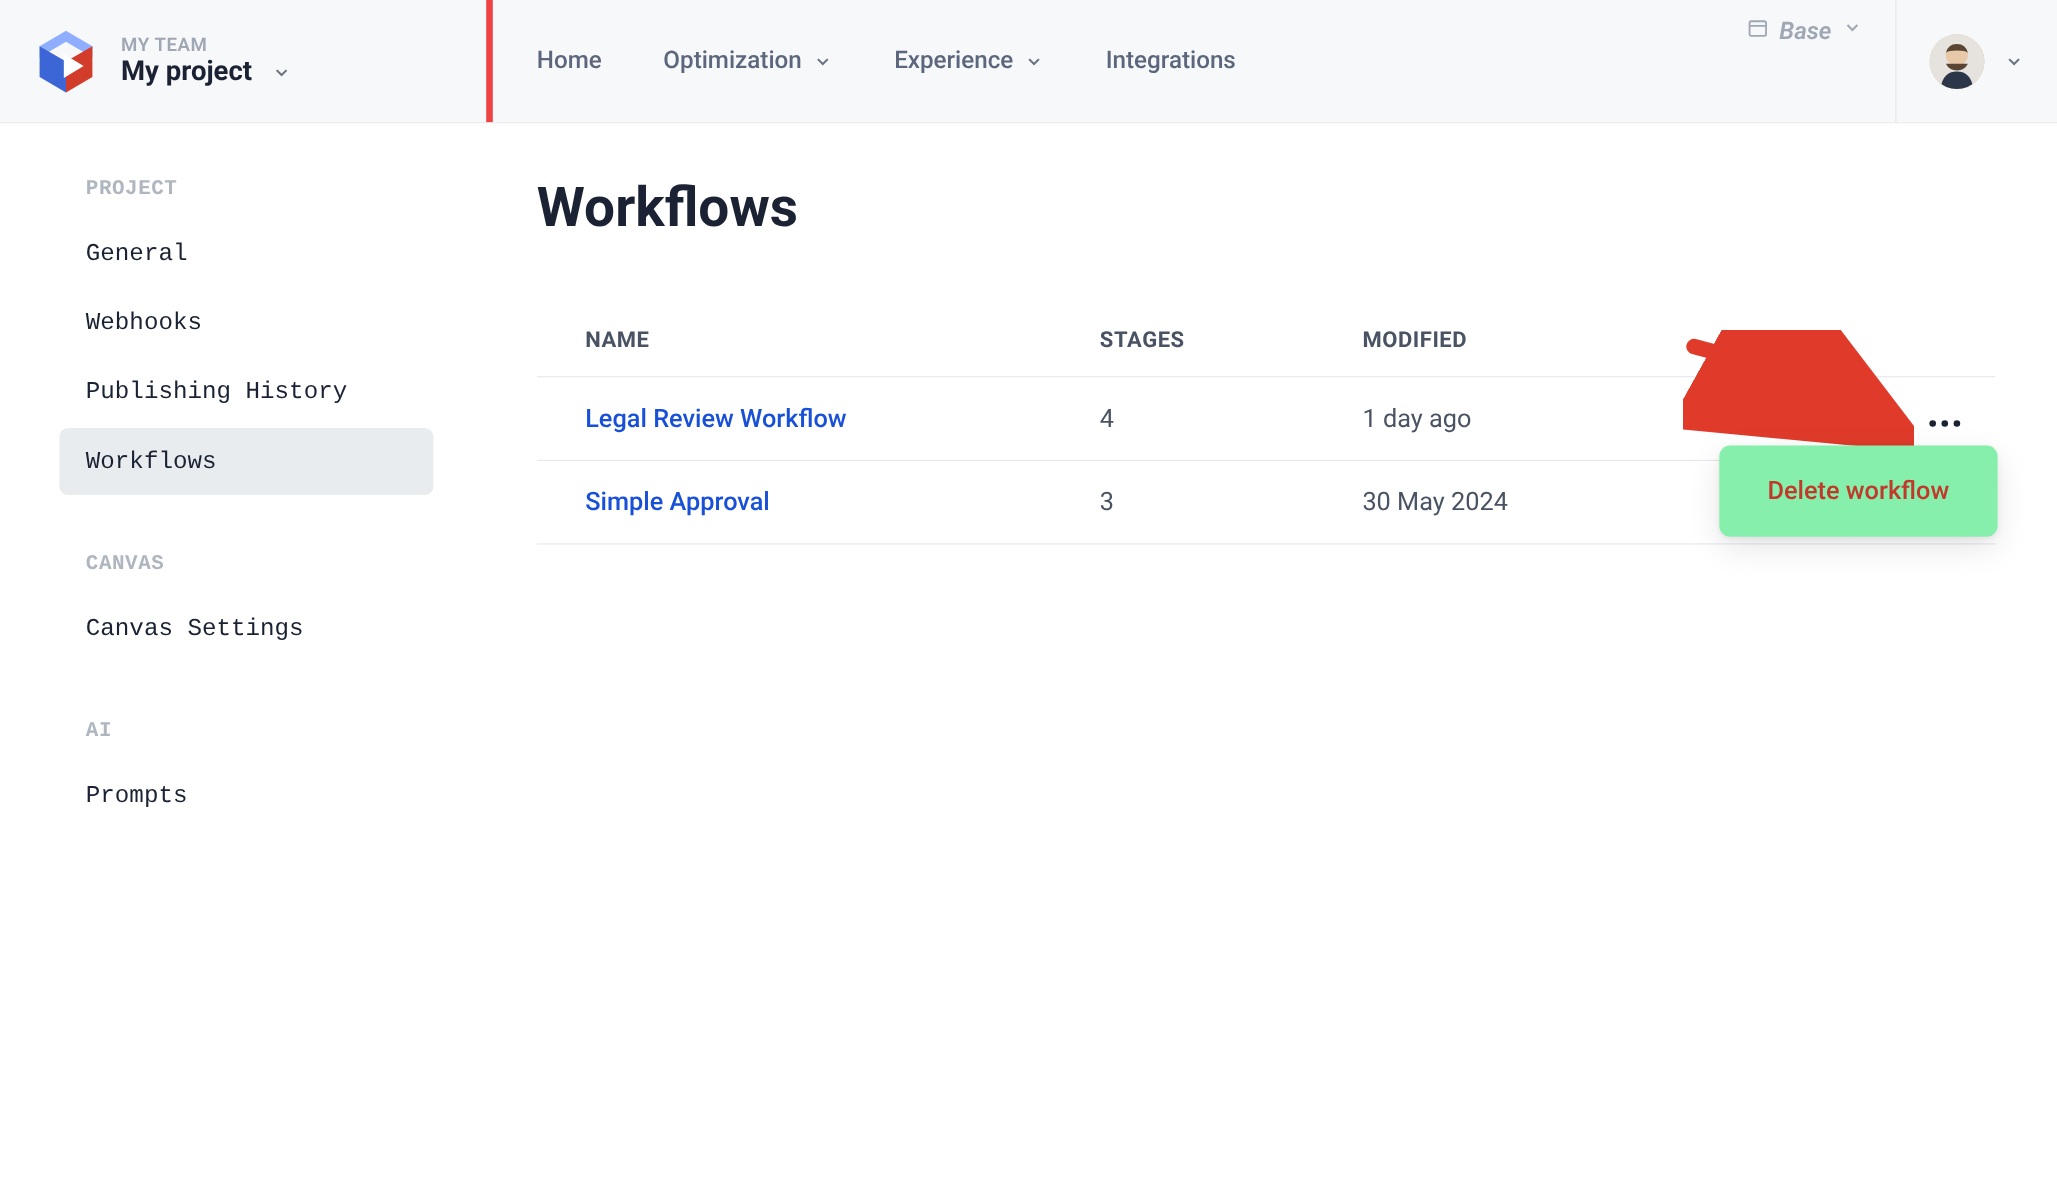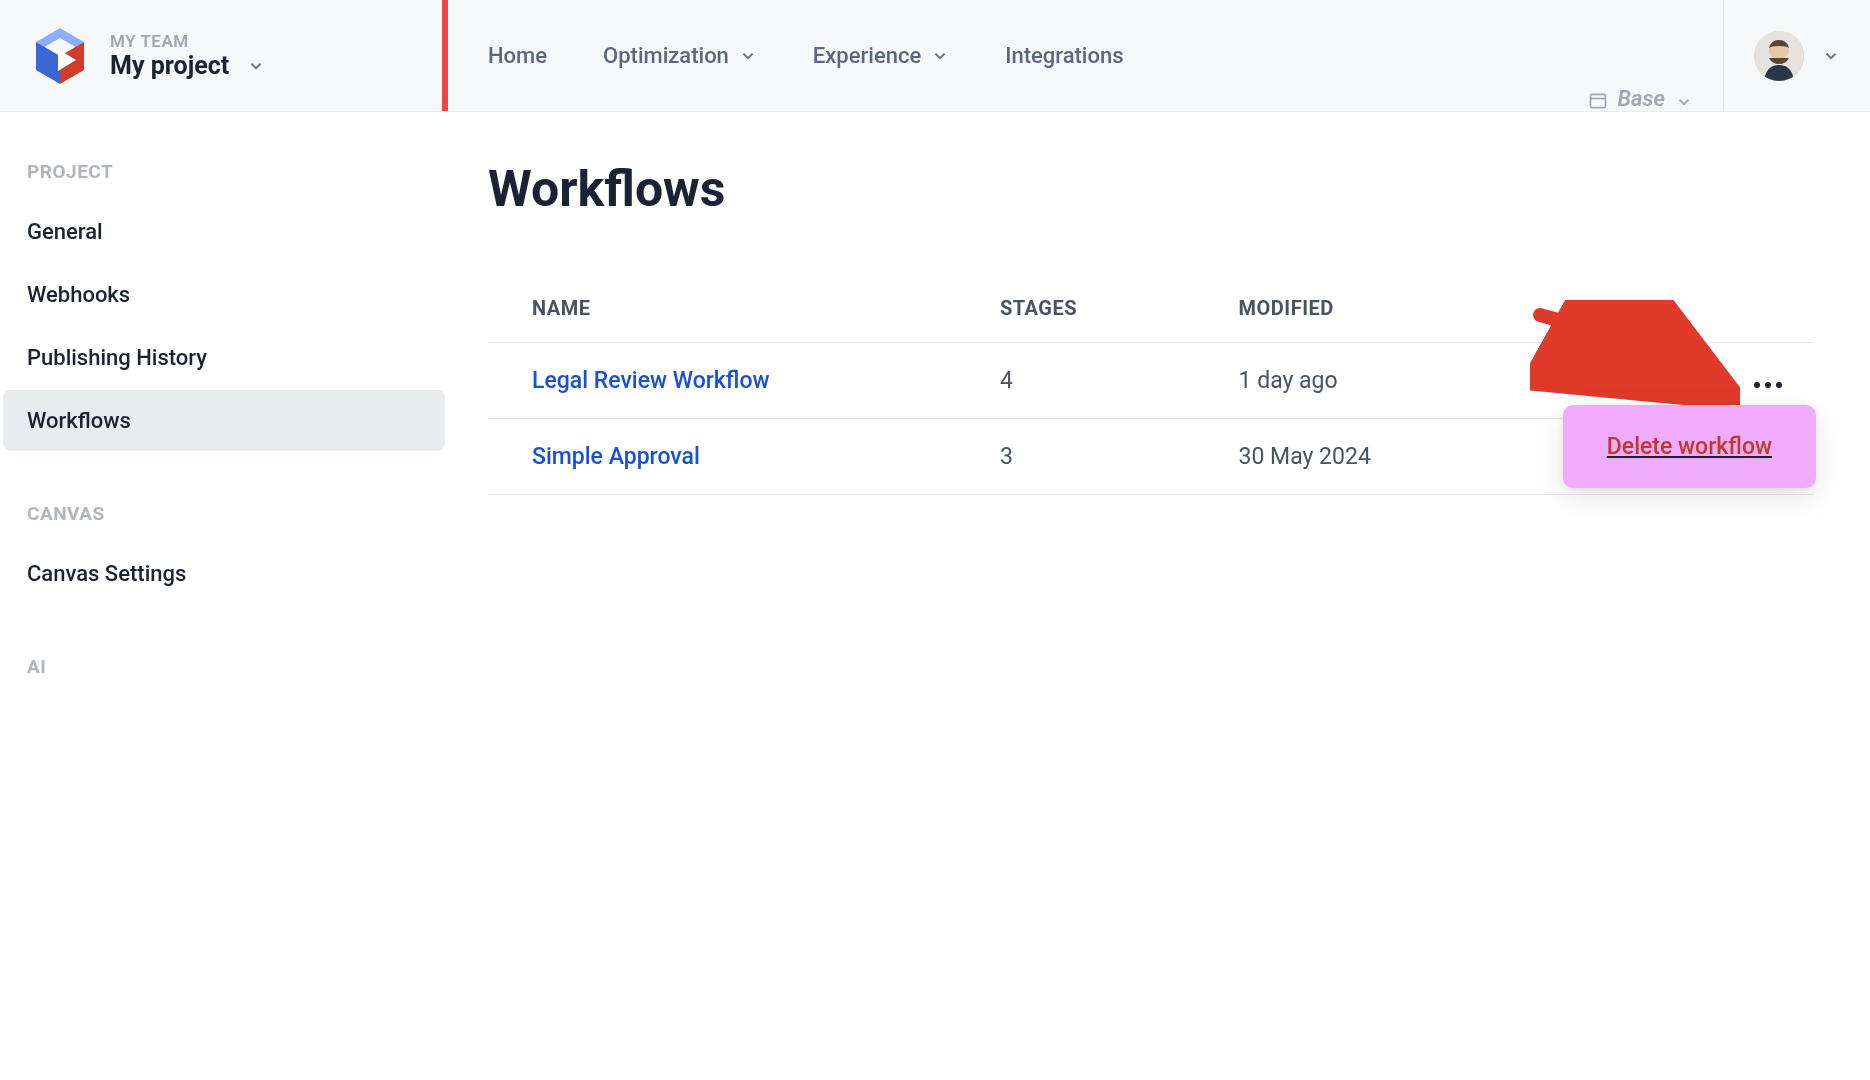--- a/index.html
+++ b/index.html
@@ -14,31 +14,31 @@
     .project-row { display: flex; align-items: center; gap: 18px; cursor: pointer; }
     .project-name { font-size: 25px; font-weight: 700; color: #1a2233; }
     .chevron { width: 18px; height: 18px; fill: none; stroke: #6b7280; stroke-width: 2.5; }
 
     .topnav { display: flex; align-items: center; height: 100%; padding: 0 12px; }
     .nav-item { display: flex; align-items: center; gap: 10px; padding: 0 28px; height: 100%; font-size: 22px; font-weight: 500; color: #5c677d; cursor: pointer; position: relative; }
     .nav-item.active { color: #1a2233; }
     .nav-item.active::after { content: ""; position: absolute; left: 4px; right: 4px; bottom: 0; height: 5px; background: #5b4bff; }
 
     .header-right { margin-left: auto; display: flex; align-items: center; height: 100%; }
-    .base-switch { display: flex; align-items: flex-end; gap: 10px; padding: 0 30px; height: 100%; cursor: pointer; }
+    .base-switch { display: flex; align-items: flex-start; gap: 10px; padding: 16px 30px; height: 100%; cursor: pointer; }
     .base-label { font-size: 22px; font-style: italic; font-weight: 600; color: #a0a7b4; }
     .panel-icon { width: 20px; height: 20px; }
     .account { display: flex; align-items: center; gap: 18px; padding: 0 30px; height: 100%; border-left: 1px solid #e5e7eb; cursor: pointer; }
     .avatar { width: 50px; height: 50px; border-radius: 50%; background: linear-gradient(135deg, #e8d9c5 40%, #cdb79e 60%); display: flex; align-items: center; justify-content: center; overflow: hidden; }
     .avatar svg { width: 50px; height: 50px; }
 
     
     .layout { display: flex; }
 
-    .sidebar { width: 448px; padding: 48px 27px; }
+    .sidebar { width: 448px; padding: 48px 78px; font-family: Liberation Mono, monospace; }
     .side-heading { font-size: 19px; font-weight: 700; color: #b0b6c0; letter-spacing: 0.5px; margin-bottom: 18px; margin-top: 51px; }
     .side-heading:first-child { margin-top: 0; }
     .side-item { font-size: 22px; font-weight: 500; color: #1a2233; padding: 18px 24px; margin: 2px -24px; border-radius: 8px; cursor: pointer; }
     .side-item.active { background: #e9ecef; }
 
     .main { flex: 1; padding: 48px 56px 0 40px; position: relative; }
     .page-head { display: flex; align-items: center; justify-content: space-between; margin-bottom: 56px; }
     .page-title { font-size: 50px; font-weight: 700; color: #1a2233; }
     .add-btn { padding: 16px 32px; font-size: 22px; font-weight: 600; color: #1850d8; border: 1.5px solid #1850d8; background: #fff; border-radius: 8px; cursor: pointer; font-family: inherit; }
 
@@ -48,21 +48,21 @@
     td.name-cell { font-weight: 500; color: #1850d8; cursor: pointer; padding-left: 44px; }
     th.name-cell { padding-left: 44px; }
     td.actions-cell { text-align: right; padding-right: 24px; }
     .more-btn { display: inline-flex; align-items: center; gap: 5px; padding: 4px 8px; cursor: pointer; }
     .more-btn span { width: 6px; height: 6px; background: #1a2233; border-radius: 50%; }
 
     
     .arrow { position: absolute; top: 188px; right: 130px; width: 210px; height: 110px; pointer-events: none; }
 
     
-    .ctx { position: absolute; top: 293px; right: 54px; background: #f0abfc; border-radius: 10px; box-shadow: 0 10px 30px rgba(0,0,0,0.1), 0 2px 6px rgba(0,0,0,0.06); padding: 28px 44px; text-decoration: underline; }
+    .ctx { position: absolute; top: 293px; right: 54px; background: #86efac; border-radius: 10px; box-shadow: 0 10px 30px rgba(0,0,0,0.1), 0 2px 6px rgba(0,0,0,0.06); padding: 28px 44px; }
     .ctx-item { font-size: 23px; font-weight: 500; color: #c0392b; cursor: pointer; white-space: nowrap; }
   </style>
 </head>
 <body>
 
 <div class="header">
   <div class="brand">
     <svg class="logo" viewBox="0 0 64 64">
       <polygon points="32,4 56,18 56,28 32,14 8,28 8,18" fill="#8faeff"></polygon>
       <polygon points="8,18 8,46 32,60 32,32" fill="#3c66d6"></polygon>
@@ -134,20 +134,21 @@
     <div class="side-heading">PROJECT</div>
     <div class="side-item">General</div>
     <div class="side-item">Webhooks</div>
     <div class="side-item">Publishing History</div>
     <div class="side-item active">Workflows</div>
 
     <div class="side-heading">CANVAS</div>
     <div class="side-item">Canvas Settings</div>
 
     <div class="side-heading">AI</div>
+    <div class="side-item">Prompts</div>
   </aside>
 
   <main class="main">
     <div class="page-head">
       <h1 class="page-title">Workflows</h1>
     </div>
 
     <table>
       <thead>
         <tr>

